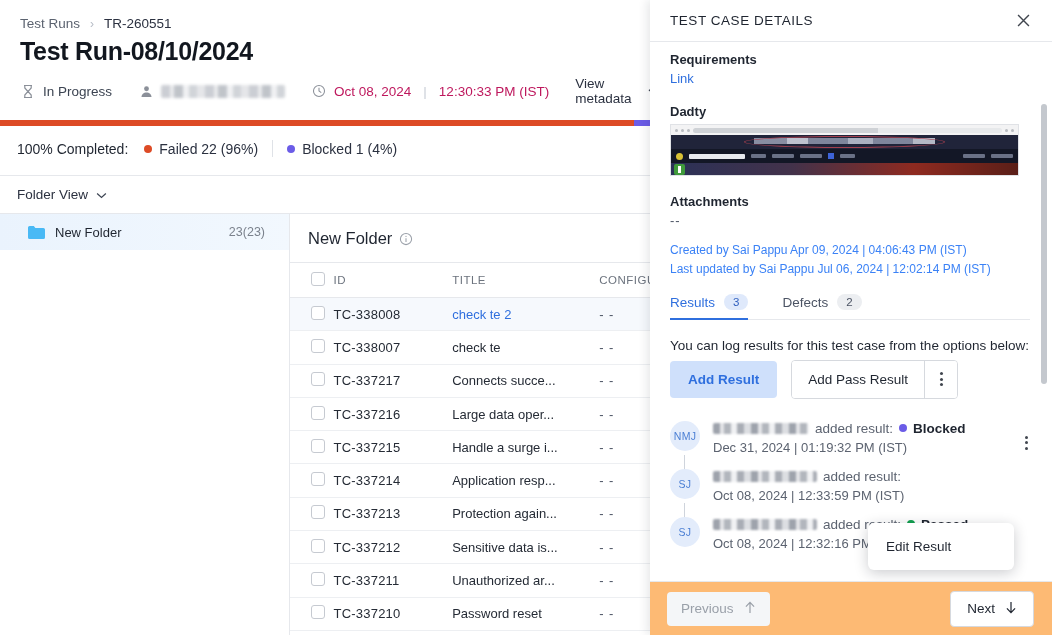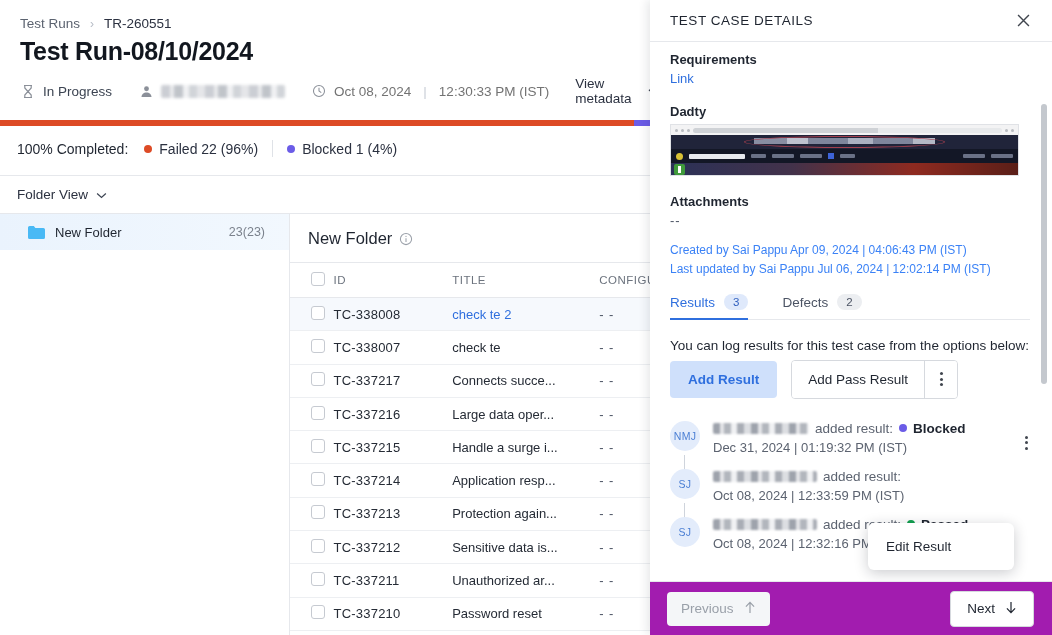--- a/index.html
+++ b/index.html
@@ -23,21 +23,21 @@
   .page-title { padding:6px 0 0 20px; font-size:25px; font-weight:700; letter-spacing:-0.3px; color:#12171f; }
 
   .meta-row { display:flex; align-items:center; padding:10px 0 0 20px; font-size:13.5px; color:#3c4452; gap:0; }
   .meta-item { display:flex; align-items:center; gap:7px; margin-right:26px; white-space:nowrap; }
   .meta-icon { width:16px; height:16px; display:inline-flex; align-items:center; justify-content:center; color:#8b9099; flex:none; }
   .blurred-name {
     width:124px; height:13px; border-radius:2px;
     background: repeating-linear-gradient(90deg,#c9ccd2 0 9px,#e9eaec 9px 13px,#bdc1c7 13px 22px,#f0f1f3 22px 28px,#cfd2d7 28px 36px,#e4e5e8 36px 44px);
     filter: blur(1.6px); opacity:.95;
   }
-  .meta-date { color:#737373; }
+  .meta-date { color:#be185d; }
   .meta-sep { color:#c9ced6; margin:0 5px; }
   .view-metadata { display:flex; align-items:center; color:#2b3140; font-size:13.5px; cursor:pointer; }
 
   .progress-wrap { margin-top:14px; width:100%; height:6px; display:flex; background:#eef0f3; }
   .progress-failed { background:#dd4b26; height:100%; }
   .progress-blocked { background:#6b5ce7; height:100%; }
 
   .summary-row { display:flex; align-items:center; padding:14px 0 0 17px; font-size:14px; color:#2b3140; }
   .summary-label { font-weight:400; color:#1f2530; margin-right:16px; }
   .stat { display:flex; align-items:center; gap:7px; font-size:14px; color:#2b3140; }
@@ -146,21 +146,21 @@
   .tl-kebab { position:absolute; right:2px; top:4px; cursor:pointer; }
 
   .kebab { display:inline-flex; flex-direction:column; gap:2.5px; align-items:center; }
   .kebab i { width:3px; height:3px; border-radius:50%; background:#41464f; display:block; }
 
   .ctx-menu { position:absolute; left:218px; top:481px; width:146px; background:#fff; border-radius:6px; box-shadow:0 3px 14px rgba(20,25,35,.22); padding:9px 0; z-index:40; }
   .ctx-item { font-size:13.5px; color:#1f2530; padding:7px 18px; cursor:pointer; }
 
   .panel-vscroll { position:absolute; right:5px; top:62px; width:6px; height:280px; background:#c4c8ce; border-radius:4px; }
 
-  .panel-foot { height:54px; border-top:1px solid #e6e8ec; display:flex; align-items:center; justify-content:space-between; padding:0 18px 0 17px; background:#a21caf; }
+  .panel-foot { height:54px; border-top:1px solid #e6e8ec; display:flex; align-items:center; justify-content:space-between; padding:0 18px 0 17px; background:#fdba74; }
   .btn-prev { display:flex; align-items:center; gap:10px; font-size:13.5px; color:#9aa0a9; background:#f4f6f8; border:none; border-radius:4px; padding:9px 14px; cursor:pointer; font-family:inherit; }
   .btn-next { display:flex; align-items:center; gap:10px; font-size:13.5px; color:#1f2530; background:#fff; border:1px solid #d6d9de; border-radius:4px; padding:9px 16px; cursor:pointer; font-family:inherit; }
 </style>
 </head>
 <body>
 
 <div id="app">
 
   <div id="main">
 

